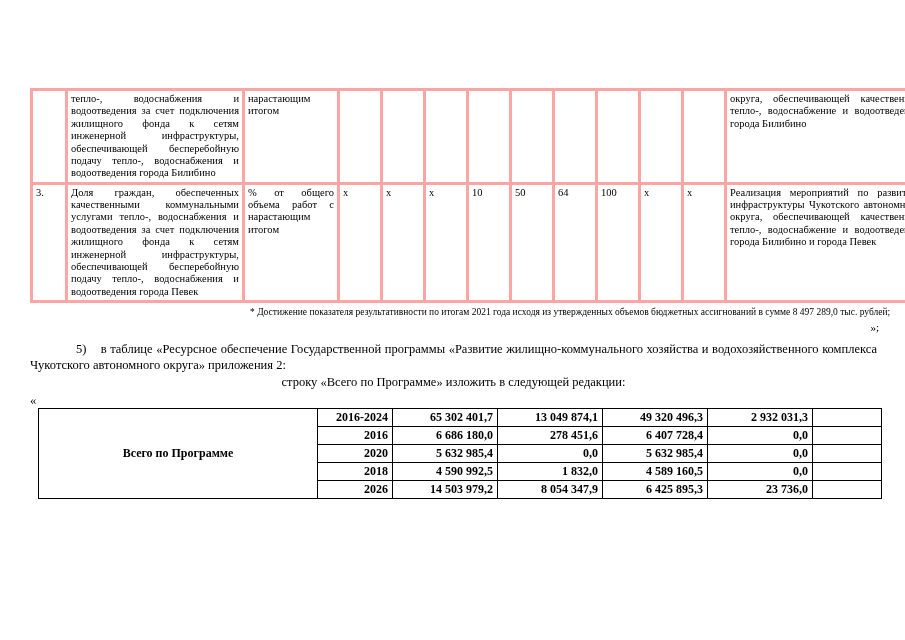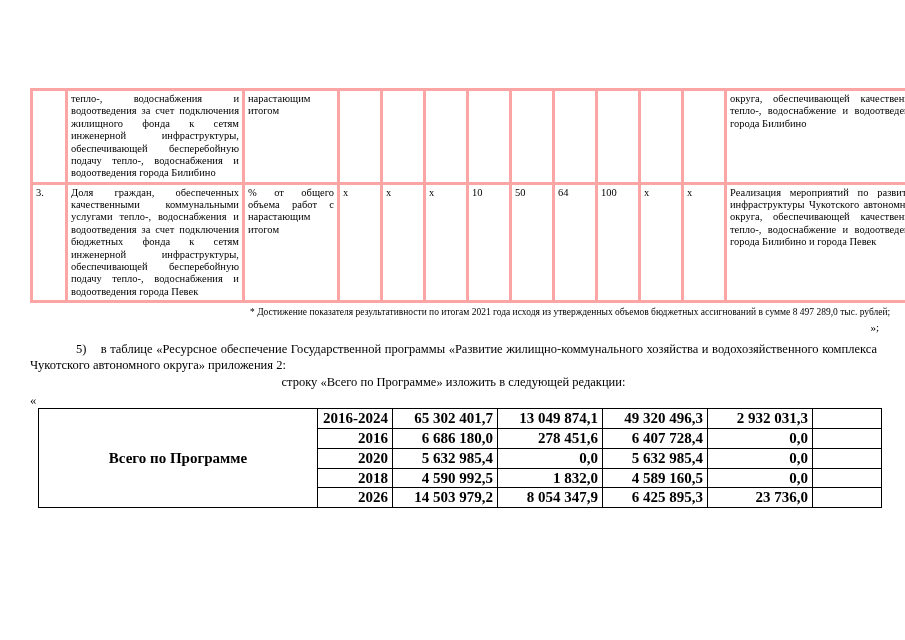--- a/index.html
+++ b/index.html
@@ -102,21 +102,21 @@
   
   table.res-table {
     border-collapse: collapse;
     table-layout: fixed;
     margin-left: 38px;
     margin-top: 2px;
     width: 700px;
   }
   table.res-table td {
     border: 1px solid #000000;
-    font-size: 15px;
+    font-size: 12px;
     padding: 1px 4px;
     line-height: 1.12;
     height: 15px;
   }
   td.rt-label {
     width: 270px;
     font-weight: bold;
     font-size: 12.5px;
     border-right: 1px solid #000;
     text-align: center;
@@ -156,21 +156,21 @@
         <td class="c-val"></td>
         <td class="c-val"></td>
         <td class="c-val"></td>
         <td class="c-val"></td>
         <td class="c-val"></td>
         <td class="c-val"></td>
         <td class="c-resp">округа, обеспечивающей качественное тепло-, водоснабжение и водоотведение города Билибино</td>
       </tr>
       <tr>
         <td class="c-num">3.</td>
-        <td class="c-name">Доля граждан, обеспеченных качественными коммунальными услугами тепло-, водоснабжения и водоотведения за счет подключения бюджетных фонда к сетям инженерной инфраструктуры, обеспечивающей бесперебойную подачу тепло-, водоснабжения и водоотведения города Певек</td>
+        <td class="c-name">Доля граждан, обеспеченных качественными коммунальными услугами тепло-, водоснабжения и водоотведения за счет подключения жилищного фонда к сетям инженерной инфраструктуры, обеспечивающей бесперебойную подачу тепло-, водоснабжения и водоотведения города Певек</td>
         <td class="c-unit">% от общего объема работ с нарастающим итогом</td>
         <td class="c-val">х</td>
         <td class="c-val">х</td>
         <td class="c-val">х</td>
         <td class="c-val">10</td>
         <td class="c-val">50</td>
         <td class="c-val">64</td>
         <td class="c-val">100</td>
         <td class="c-val">х</td>
         <td class="c-val">х</td>

